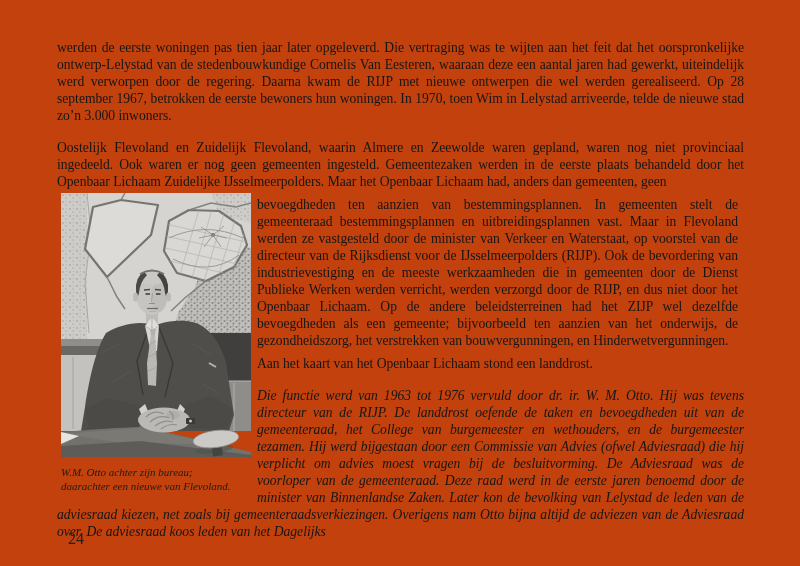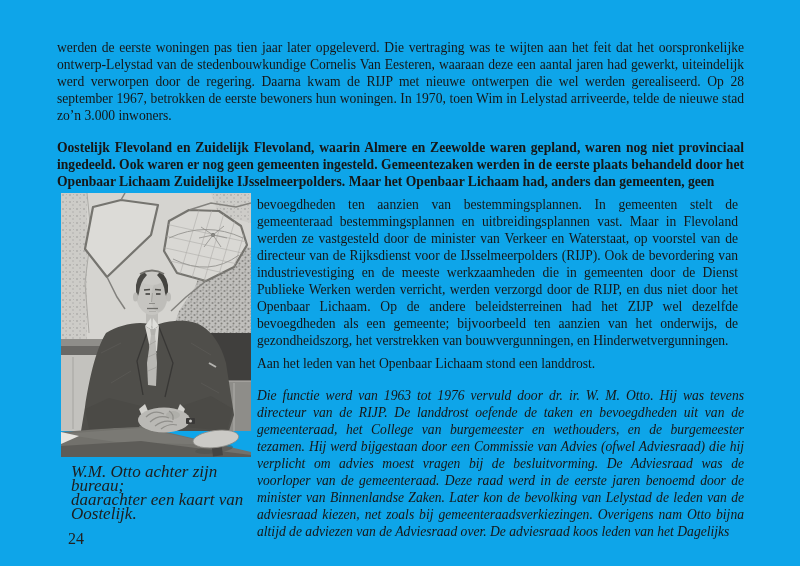--- a/index.html
+++ b/index.html
@@ -1,33 +1,33 @@
 <!DOCTYPE html>
 <html><head>
 <meta charset="utf-8">
 <style>
   html,body{margin:0;padding:0;background:#ffffff;}
   .sheet{
-    position:relative;width:800px;height:566px;background:#0ea5e9;overflow:hidden;
+    position:relative;width:800px;height:566px;background:#c2410c;overflow:hidden;
     font-family:"Liberation Serif", serif;
   }
   .content{position:absolute;left:57px;top:39px;width:687px;}
   p.body-text{
     font-size:13.6px;line-height:17px;text-align:justify;color:#161616;
     margin:0 0 15px 0;
   }
-  p.p2a{margin-bottom:0;font-weight:bold;}
+  p.p2a{margin-bottom:0;}
   p.p2b,p.p3{margin:6px;}
   p.p4{margin:15px 0 8px 0;font-style:italic;}
   figure.photo-fig{
     float:left;width:190px;margin:3px 6px 6px 4px;padding:0;
   }
   .photo-svg{display:block;width:190px;height:264px;}
   figcaption{
-    margin-top:8px;font-style:italic;font-size:17px;line-height:14px;color:#1d1d1d;margin-left:10px;
+    margin-top:8px;font-style:italic;font-size:11px;line-height:14px;color:#1d1d1d;
   }
   .page-number{
     position:absolute;left:68px;top:530px;font-size:16px;color:#222222;
   }
 </style>
 </head>
 <body>
 
 <div class="sheet">
   <div class="content">
@@ -146,23 +146,23 @@
           </g>
           <g transform="rotate(-7 155 247)">
             <ellipse cx="152" cy="256" rx="19" ry="4" fill="#4e4d49" opacity="0.5"></ellipse>
             <rect x="150" y="250" width="10" height="13" fill="#454442"></rect>
             <ellipse cx="155" cy="246" rx="23" ry="8.5" fill="#cbcac6" stroke="#8b8a86" stroke-width="0.8"></ellipse>
           </g>
         </g>
       </svg>
       <figcaption>
         <div>W.M. Otto achter zijn bureau;</div>
-        <div>daarachter een kaart van Oostelijk.</div>
+        <div>daarachter een nieuwe van Flevoland.</div>
       </figcaption>
     </figure>
 
     <p class="body-text p2b">bevoegdheden ten aanzien van bestemmingsplannen. In gemeenten stelt de gemeenteraad bestemmingsplannen en uitbreidingsplannen vast. Maar in Flevoland werden ze vastgesteld door de minister van Verkeer en Waterstaat, op voorstel van de directeur van de Rijksdienst voor de IJsselmeerpolders (RIJP). Ook de bevordering van industrievestiging en de meeste werkzaamheden die in gemeenten door de Dienst Publieke Werken werden verricht, werden verzorgd door de RIJP, en dus niet door het Openbaar Lichaam. Op de andere beleidsterreinen had het ZIJP wel dezelfde bevoegdheden als een gemeente; bijvoorbeeld ten aanzien van het onderwijs, de gezondheidszorg, het verstrekken van bouwvergunningen, en Hinderwetvergunningen.</p>
-    <p class="body-text p3">Aan het leden van het Openbaar Lichaam stond een landdrost.</p>
+    <p class="body-text p3">Aan het kaart van het Openbaar Lichaam stond een landdrost.</p>
     <p class="body-text p4">Die functie werd van 1963 tot 1976 vervuld door dr. ir. W. M. Otto. Hij was tevens directeur van de RIJP. De landdrost oefende de taken en bevoegdheden uit van de gemeenteraad, het College van burgemeester en wethouders, en de burgemeester tezamen. Hij werd bijgestaan door een Commissie van Advies (ofwel Adviesraad) die hij verplicht om advies moest vragen bij de besluitvorming. De Adviesraad was de voorloper van de gemeenteraad. Deze raad werd in de eerste jaren benoemd door de minister van Binnenlandse Zaken. Later kon de bevolking van Lelystad de leden van de adviesraad kiezen, net zoals bij gemeenteraadsverkiezingen. Overigens nam Otto bijna altijd de adviezen van de Adviesraad over. De adviesraad koos leden van het Dagelijks</p>
   </div>
 
   <div class="page-number">24</div>
 </div>
 
 </body></html>

